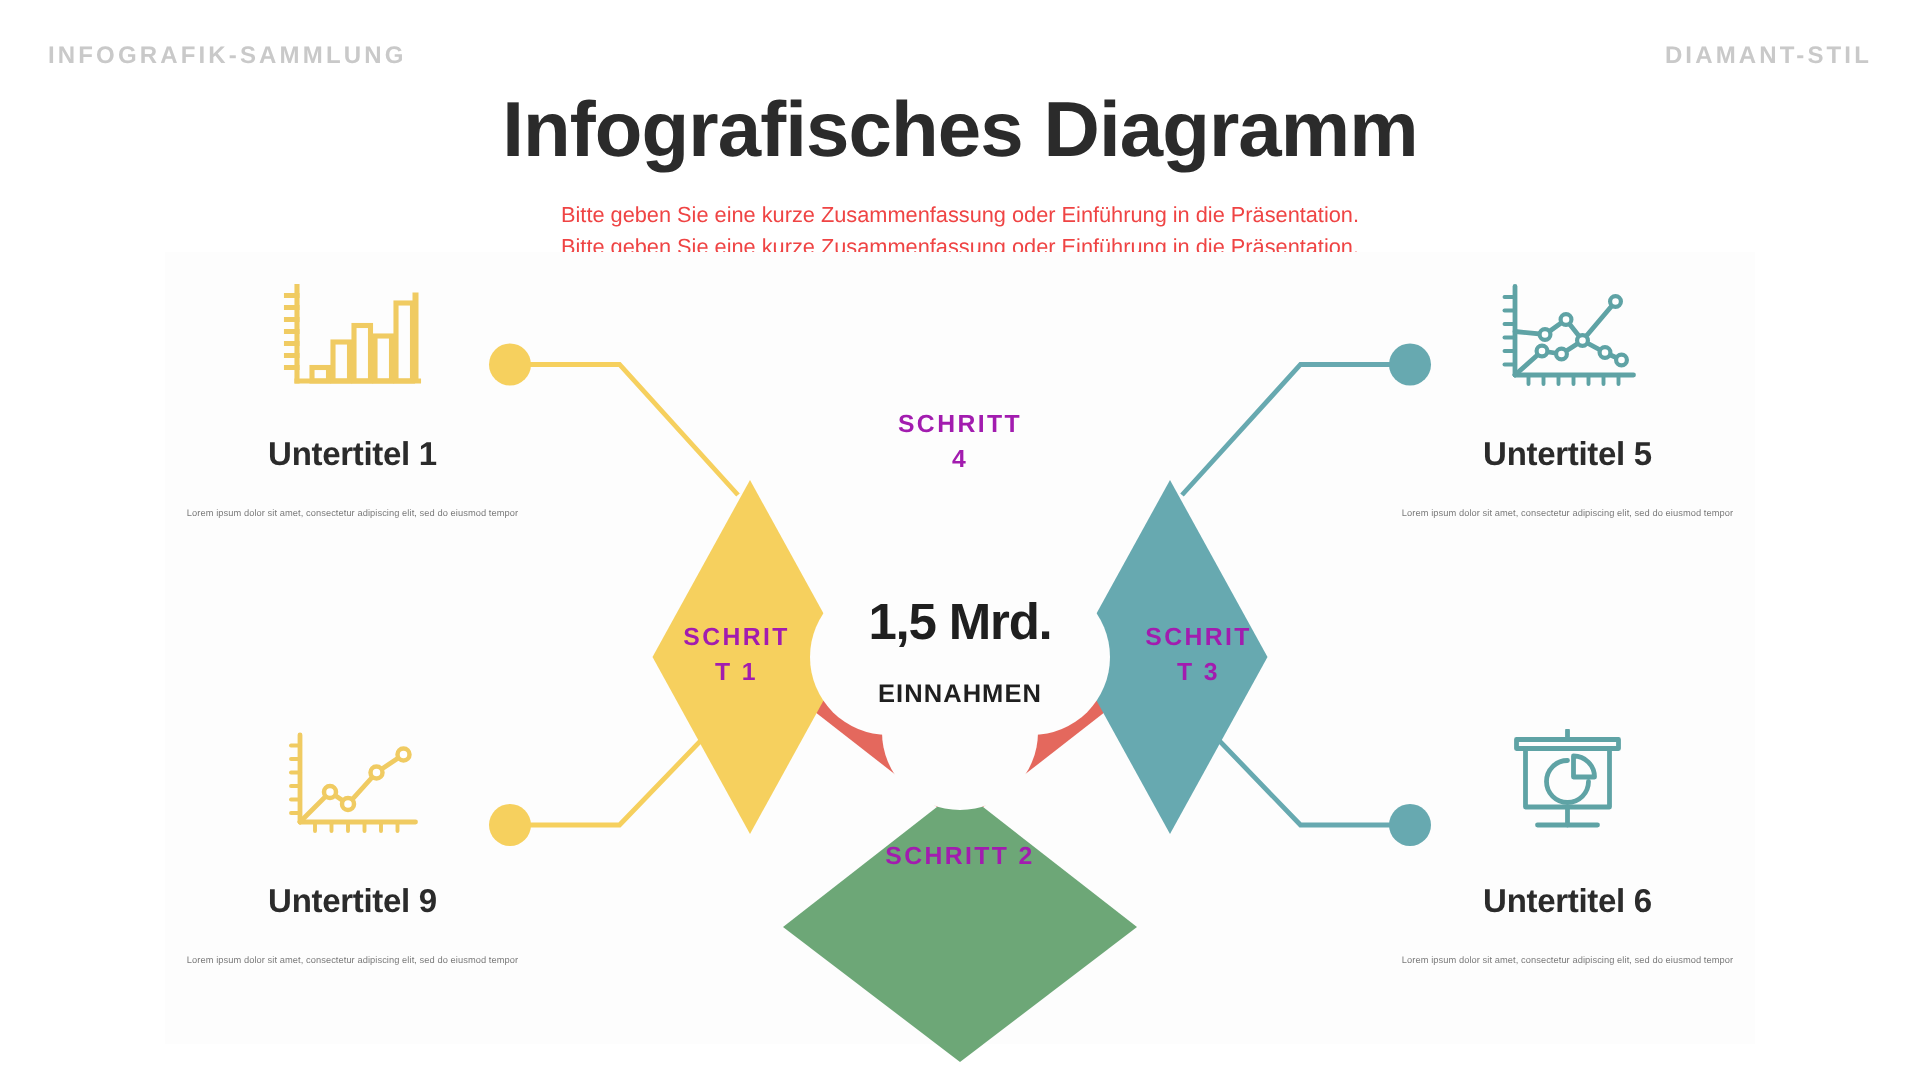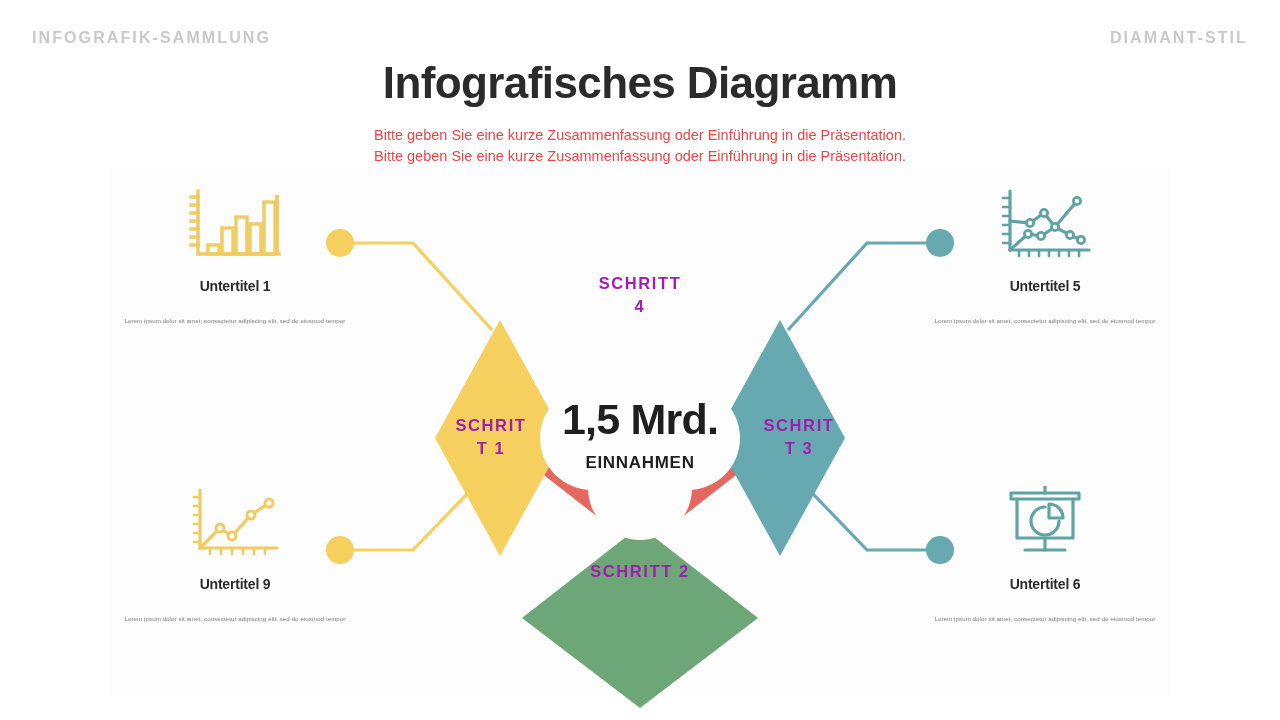--- a/index.html
+++ b/index.html
@@ -31,21 +31,21 @@
 
   
   .title-block {
     position: absolute;
     top: 58px;
     left: 0;
     width: 1280px;
     text-align: center;
   }
   .main-title {
-    font-size: 44px;
+    font-size: 52px;
     font-weight: 700;
     color: #2b2b2b;
     letter-spacing: -0.6px;
     line-height: 1.15;
   }
   .subtitle {
     margin-top: 16px;
     font-size: 14.5px;
     color: #ef4444;
     line-height: 1.47;
@@ -93,21 +93,21 @@
   .step-left   { left: 430px; top: 246px; width: 122px; }
   .step-right  { left: 738px; top: 246px; width: 122px; }
 
   
   .center-value {
     position: absolute;
     left: 520px;
     top: 230px;
     width: 240px;
     text-align: center;
-    font-size: 43px;
+    font-size: 34px;
     font-weight: 700;
     color: #1f1f1f;
     letter-spacing: -0.8px;
     line-height: 1;
   }
   .center-caption {
     position: absolute;
     left: 520px;
     top: 285px;
     width: 240px;
@@ -125,23 +125,23 @@
   .side-item.s3 { left: 895px; top: 10px; }
   .side-item.s4 { left: 895px; top: 308px; }
 
   .icon-wrap {
     height: 82px;
     display: flex;
     align-items: flex-end;
     justify-content: center;
   }
   .side-title {
-    margin-top: 18px;
-    text-align: center;
-    font-size: 14px;
+    margin-top: 30px;
+    text-align: center;
+    font-size: 22px;
     font-weight: 700;
     color: #2b2b2b;
     letter-spacing: -0.2px;
   }
   .side-desc {
     margin-top: 23px;
     text-align: center;
     font-size: 6.2px;
     color: #7a7a7a;
     letter-spacing: 0.05px;

